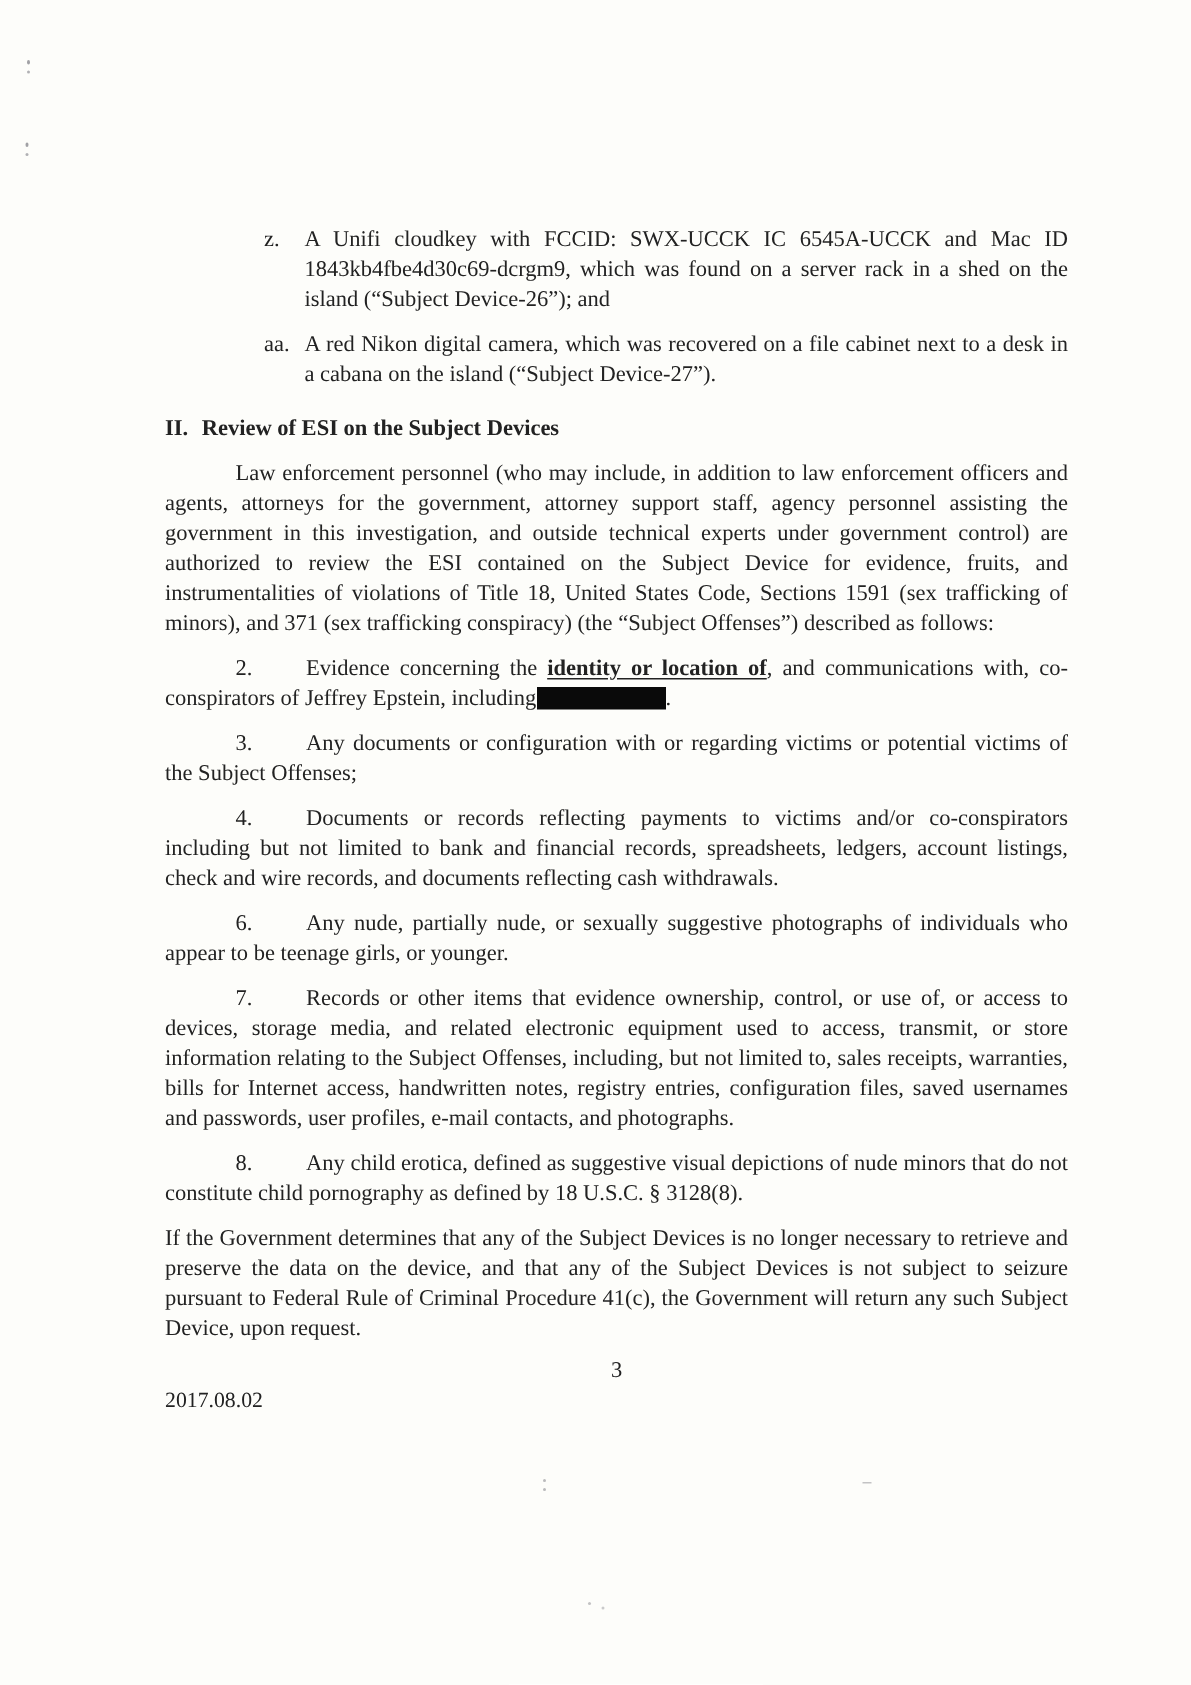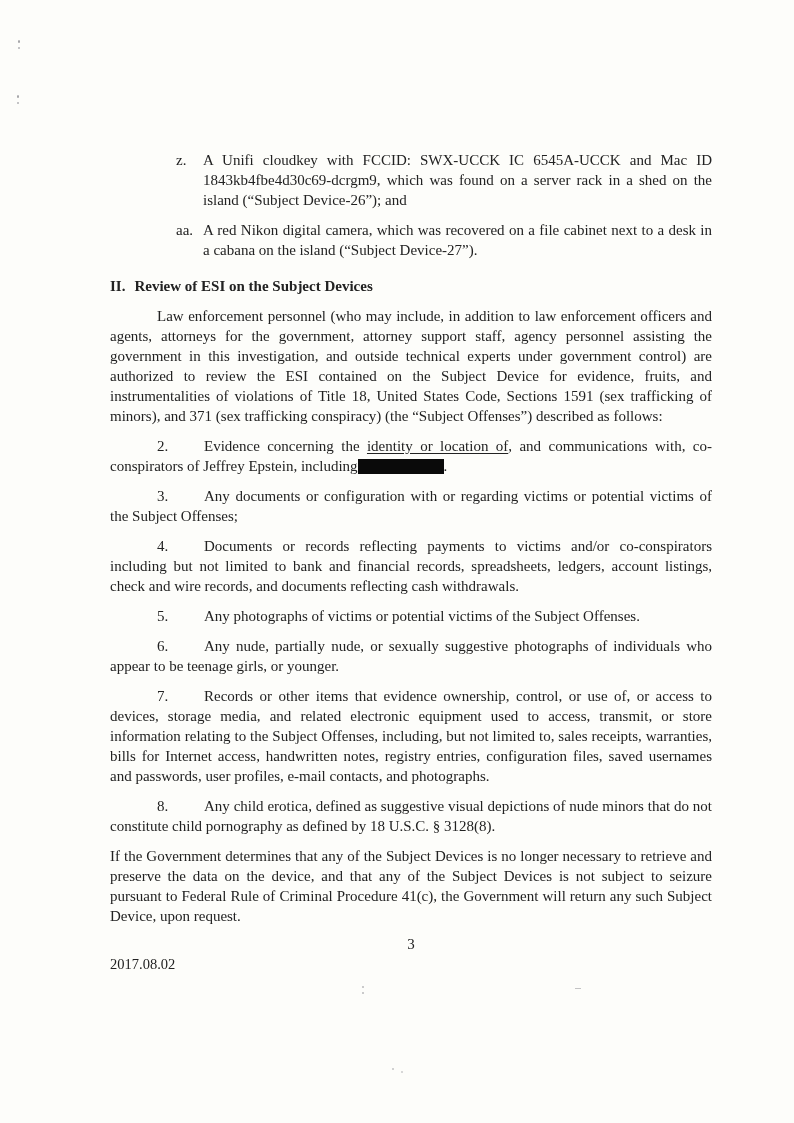--- a/index.html
+++ b/index.html
@@ -30,21 +30,21 @@
   .num{display:inline-block;width:47px;text-indent:0;}
   p.closing{margin:10px 0 0 0;text-align:justify;text-indent:0;}
   p.page-number{margin:8px 0 0 0;text-align:center;}
   p.footer-date{margin:0;font-size:14.5px;}
   
   .redaction{
     display:inline-block;width:86px;height:15px;
     background:#0a0a0a;vertical-align:-3px;
   }
   
-  .scan-underline{text-decoration:underline;text-underline-offset:2px;}
+  .scan-underline{text-decoration:underline;text-underline-offset:2px;font-weight:bold;}
   
   .artifact{position:absolute;background:#55555f;border-radius:50%;}
 </style>
 </head>
 <body>
 
 <div class="page">
 
   <div class="artifact" style="left:18px;top:40px;width:2px;height:3px;opacity:.55"></div>
   <div class="artifact" style="left:18px;top:47px;width:2px;height:2px;opacity:.45"></div>
@@ -71,21 +71,20 @@
 
     <p class="body-para">Law enforcement personnel (who may include, in addition to law enforcement officers and agents, attorneys for the government, attorney support staff, agency personnel assisting the government in this investigation, and outside technical experts under government control) are authorized to review the ESI contained on the Subject Device for evidence, fruits, and instrumentalities of violations of Title 18, United States Code, Sections 1591 (sex trafficking of minors), and 371 (sex trafficking conspiracy) (the “Subject Offenses”) described as follows:</p>
 
 
     <p class="item"><span class="num">2.</span><span>Evidence concerning the </span><span class="scan-underline">identity or location of</span><span>, and communications with, co-conspirators of Jeffrey Epstein, including</span><span class="redaction"></span><span>.</span></p>
 
     <p class="item"><span class="num">3.</span><span>Any documents or configuration with or regarding victims or potential victims of the Subject Offenses;</span></p>
 
     <p class="item"><span class="num">4.</span><span>Documents or records reflecting payments to victims and/or co-conspirators including but not limited to bank and financial records, spreadsheets, ledgers, account listings, check and wire records, and documents reflecting cash withdrawals.</span></p>
 
-    <p class="item"><span class="num">5.</span><span>Any photographs of victims or potential victims of the Subject Offenses.</span></p>
 
     <p class="item"><span class="num">6.</span><span>Any nude, partially nude, or sexually suggestive photographs of individuals who appear to be teenage girls, or younger.</span></p>
 
     <p class="item"><span class="num">7.</span><span>Records or other items that evidence ownership, control, or use of, or access to devices, storage media, and related electronic equipment used to access, transmit, or store information relating to the Subject Offenses, including, but not limited to, sales receipts, warranties, bills for Internet access, handwritten notes, registry entries, configuration files, saved usernames and passwords, user profiles, e-mail contacts, and photographs.</span></p>
 
     <p class="item"><span class="num">8.</span><span>Any child erotica, defined as suggestive visual depictions of nude minors that do not constitute child pornography as defined by 18 U.S.C. § 3128(8).</span></p>
 
     <p class="closing">If the Government determines that any of the Subject Devices is no longer necessary to retrieve and preserve the data on the device, and that any of the Subject Devices is not subject to seizure pursuant to Federal Rule of Criminal Procedure 41(c), the Government will return any such Subject Device, upon request.</p>
 
     <p class="page-number">3</p>

